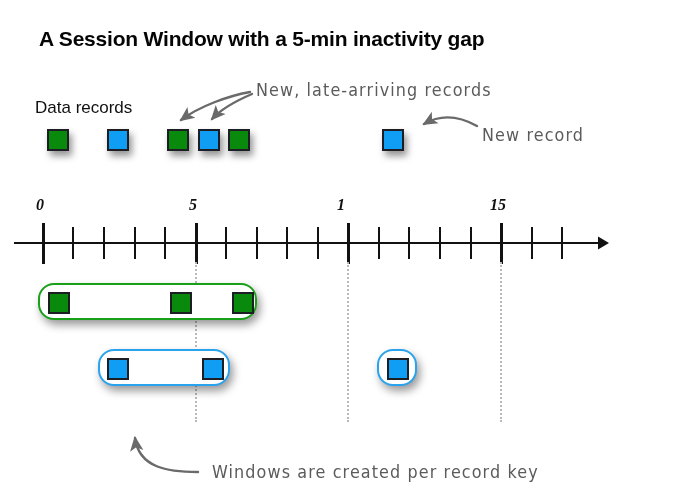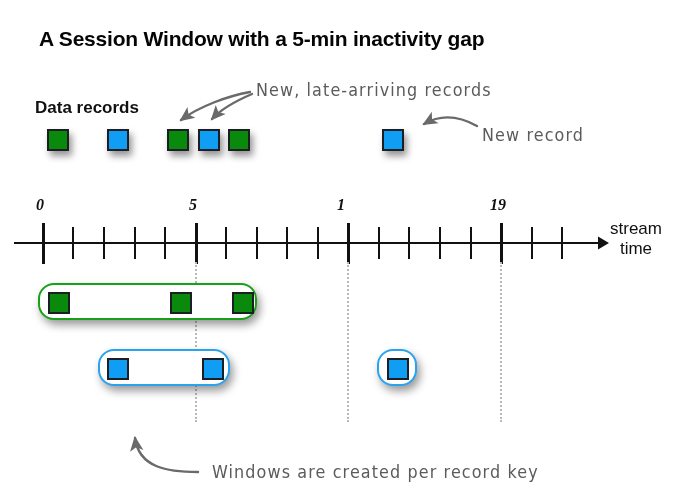--- a/index.html
+++ b/index.html
@@ -28,21 +28,21 @@
     white-space: nowrap;
     color: #050505;
   }
 
   
   .plain-label {
     font-size: 17px;
     color: #111;
     white-space: nowrap;
   }
-  #data-records-label { left: 35px; top: 82px; font-weight: bold; }
+  #data-records-label { left: 35px; top: 82px; }
   #stream-label {
     left: 610px; top: 203px;
     line-height: 20px;
     text-align: center;
   }
 
   
   .hand {
     font-family: "DejaVu Sans", sans-serif;
     font-size: 16px;
@@ -145,26 +145,22 @@
   <div class="abs tick minor" style="left:378px; top:211px; height:32px;"></div>
   <div class="abs tick minor" style="left:408px; top:211px; height:32px;"></div>
   <div class="abs tick minor" style="left:439px; top:211px; height:32px;"></div>
   <div class="abs tick minor" style="left:470px; top:211px; height:32px;"></div>
   <div class="abs tick minor" style="left:531px; top:211px; height:32px;"></div>
   <div class="abs tick minor" style="left:561px; top:211px; height:32px;"></div>
 
   <div class="abs tick-label" style="left:36px;  top:180px;">0</div>
   <div class="abs tick-label" style="left:189px; top:180px;">5</div>
   <div class="abs tick-label" style="left:337px; top:180px;">1</div>
-  <div class="abs tick-label" style="left:490px; top:180px;">19</div>
+  <div class="abs tick-label" style="left:490px; top:180px;">15</div>
 
-  <div class="abs plain-label" id="stream-label">
-    <div>stream</div>
-    <div>time</div>
-  </div>
 
   <div class="abs dotted-guide" style="left:195px; top:246px; height:160px;"></div>
   <div class="abs dotted-guide" style="left:347px; top:246px; height:160px;"></div>
   <div class="abs dotted-guide" style="left:500px; top:246px; height:160px;"></div>
 
   <div class="abs window-pill green" style="left:38px; top:267px; width:219px; height:37px;"></div>
   <div class="abs rec green" style="left:48px;  top:276px;"></div>
   <div class="abs rec green" style="left:170px; top:276px;"></div>
   <div class="abs rec green" style="left:232px; top:276px;"></div>
 

